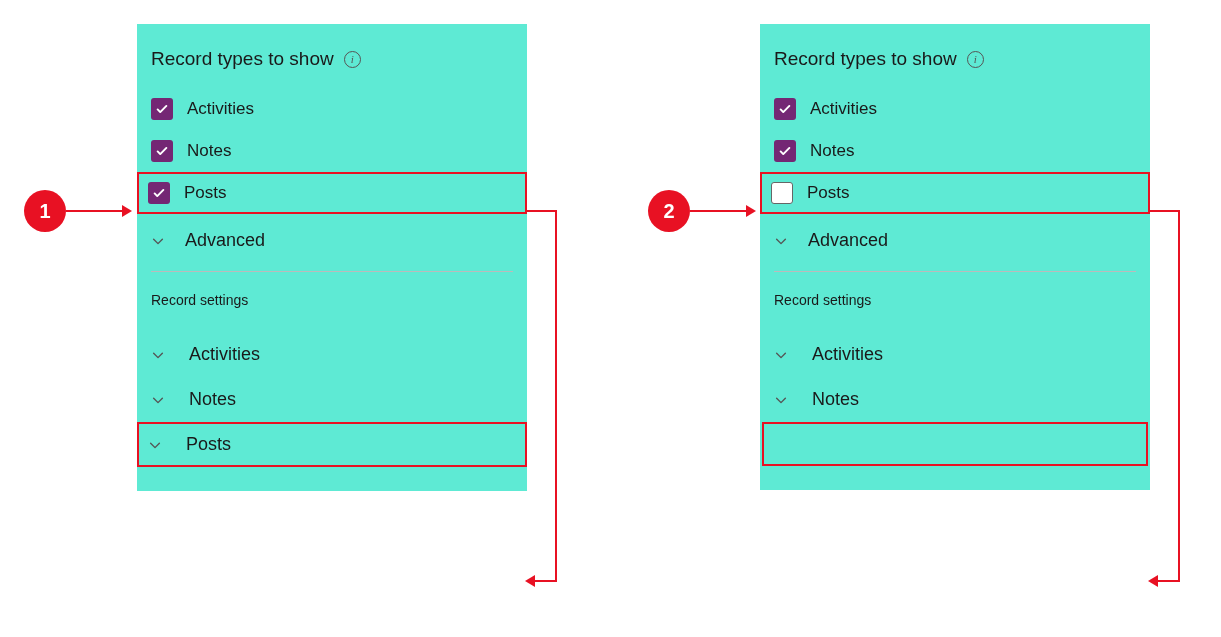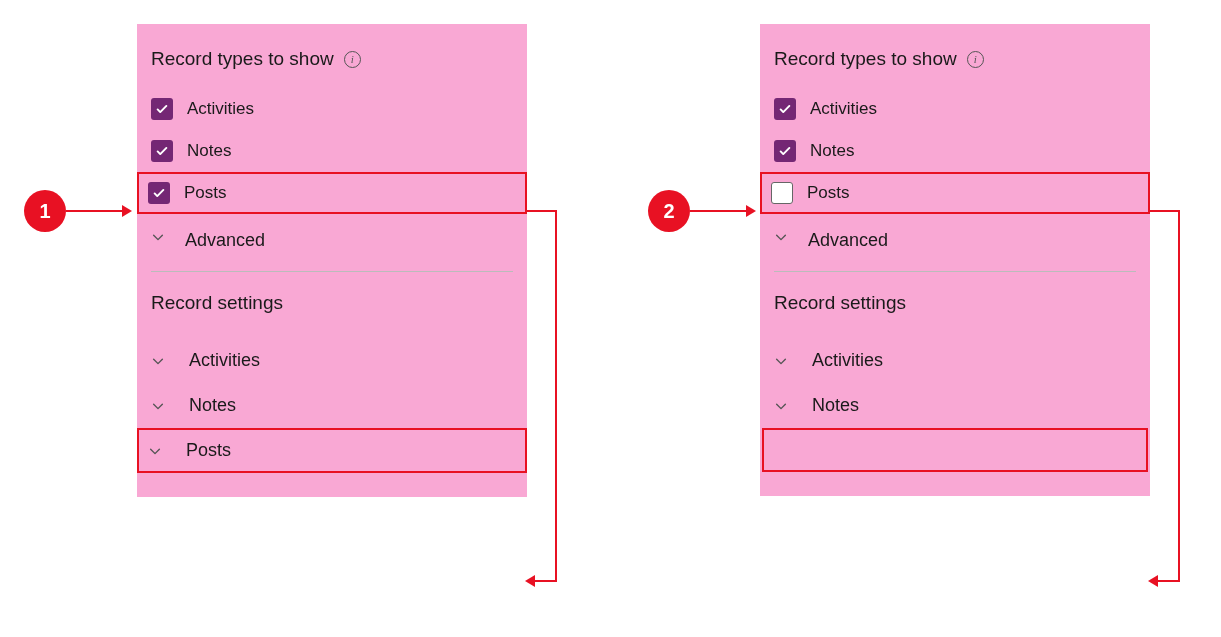--- a/index.html
+++ b/index.html
@@ -8,21 +8,21 @@
       background: #ffffff;
       width: 1221px;
       height: 637px;
       position: relative;
       font-size: 17px;
       color: #1a1a1a;
     }
     .panel {
       position: absolute;
       width: 390px;
-      background: #f9a8d4;
+      background: #5eead4;
       padding: 24px 0 24px 0;
     }
     .panel-left { left: 137px; top: 24px; }
     .panel-right { left: 760px; top: 24px; }
     .section-title {
       font-size: 19px;
       font-weight: 400;
       color: #1a1a1a;
       padding: 0 14px 18px 14px;
       display: flex;
@@ -62,42 +62,42 @@
       background: #742774;
     }
     .checkbox.unchecked {
       background: #fff;
       border: 1.5px solid #666;
     }
     .checkbox svg { width: 14px; height: 14px; }
     .cb-label { font-size: 17px; }
     .expander-row {
       display: flex;
-      align-items: flex-start;
+      align-items: center;
       padding: 16px 14px 16px 14px;
       gap: 20px;
     }
     .chevron {
       width: 14px;
       height: 14px;
       display: flex;
       align-items: center;
       justify-content: center;
       color: #555;
       flex-shrink: 0;
     }
     .chevron svg { width: 14px; height: 14px; }
     .expander-label { font-size: 18px; }
     .separator {
       height: 1px;
       background: #bbb;
       margin: 4px 14px 10px 14px;
     }
     .subsection-title {
-      font-size: 19px;
+      font-size: 14px;
       padding: 10px 14px 24px 14px;
     }
     .settings-row {
       display: flex;
       align-items: center;
       padding: 12px 14px 12px 14px;
       gap: 24px;
     }
     .settings-label { font-size: 18px; }
     .empty-row {

